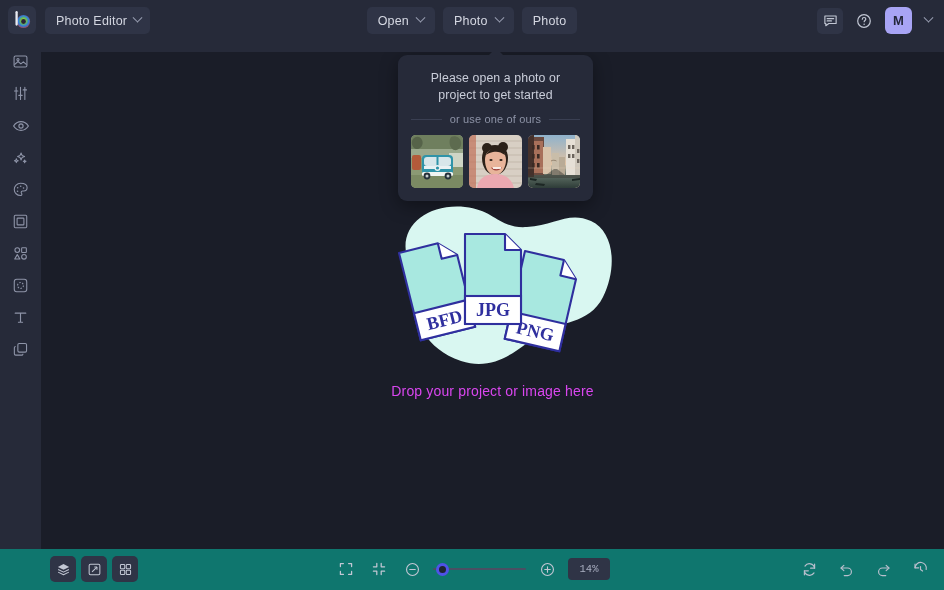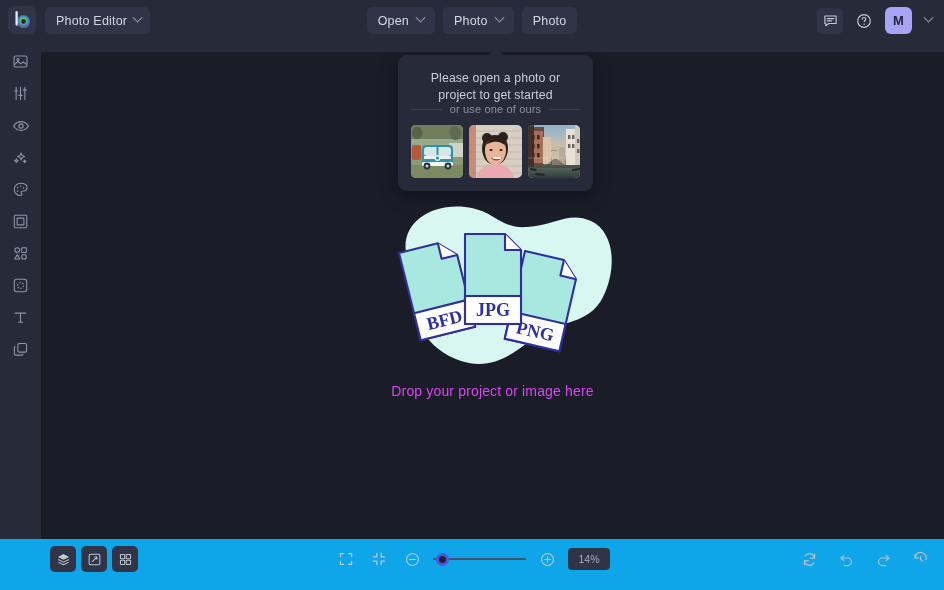--- a/index.html
+++ b/index.html
@@ -211,20 +211,21 @@
     font-size: 12.3px;
     line-height: 16.5px;
     color: #c9cdd9;
     text-align: center;
     letter-spacing: .1px;
   }
   .pop-divider {
     display: flex;
     align-items: center;
     gap: 8px;
+    margin-top: 10px;
   }
   .pop-divider .line {
     flex: 1;
     height: 1px;
     background: #3a3f52;
   }
   .pop-divider .txt {
     font-size: 11px;
     color: #8d93a6;
     white-space: nowrap;
@@ -260,23 +261,24 @@
     font-size: 14px;
     color: #d946ef;
     letter-spacing: .15px;
   }
 
   
   .bottombar {
     position: absolute;
     bottom: 0; left: 0;
     width: 944px;
-    height: 51px;
-    background: #0ea5e9;
+    height: 41px;
+    background: #0f766e;
     z-index: 40;
+    font-family: Liberation Mono, monospace;
   }
   .bb-left {
     position: absolute;
     left: 50px;
     top: 7px;
     display: flex;
     align-items: center;
     gap: 5px;
   }
   .bb-btn {

